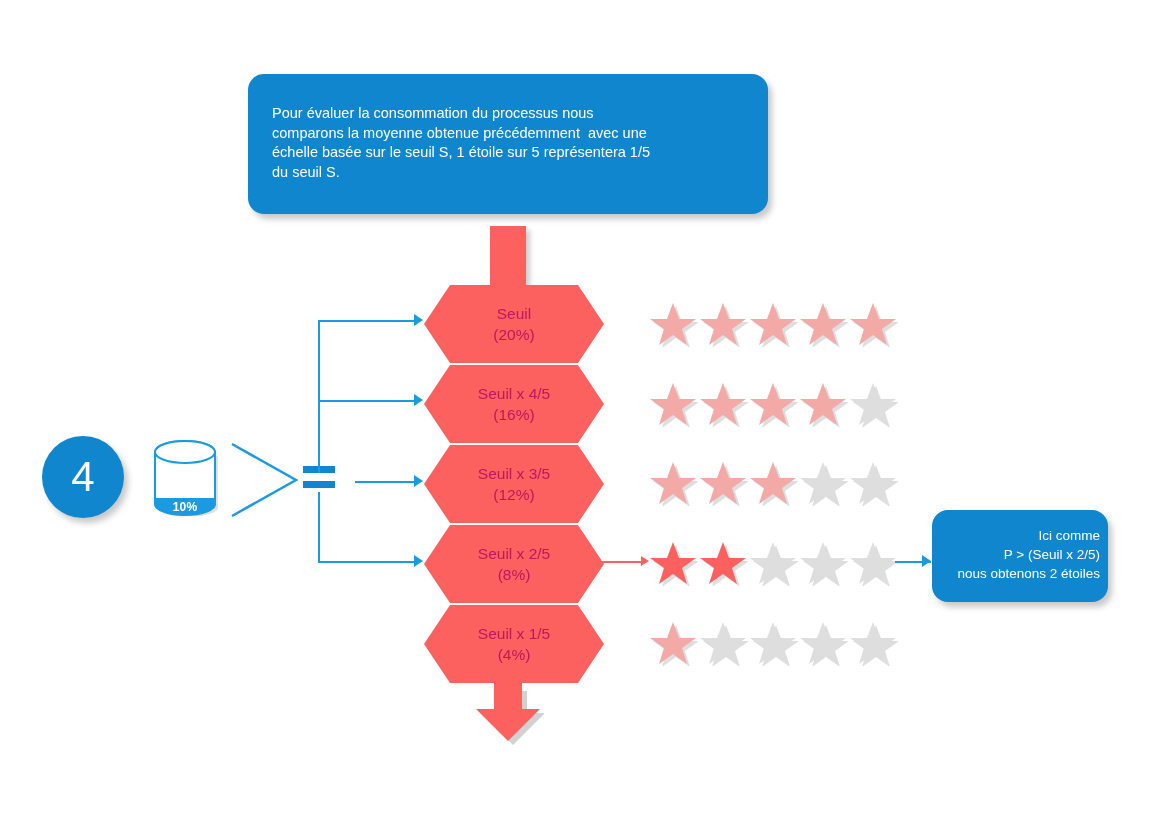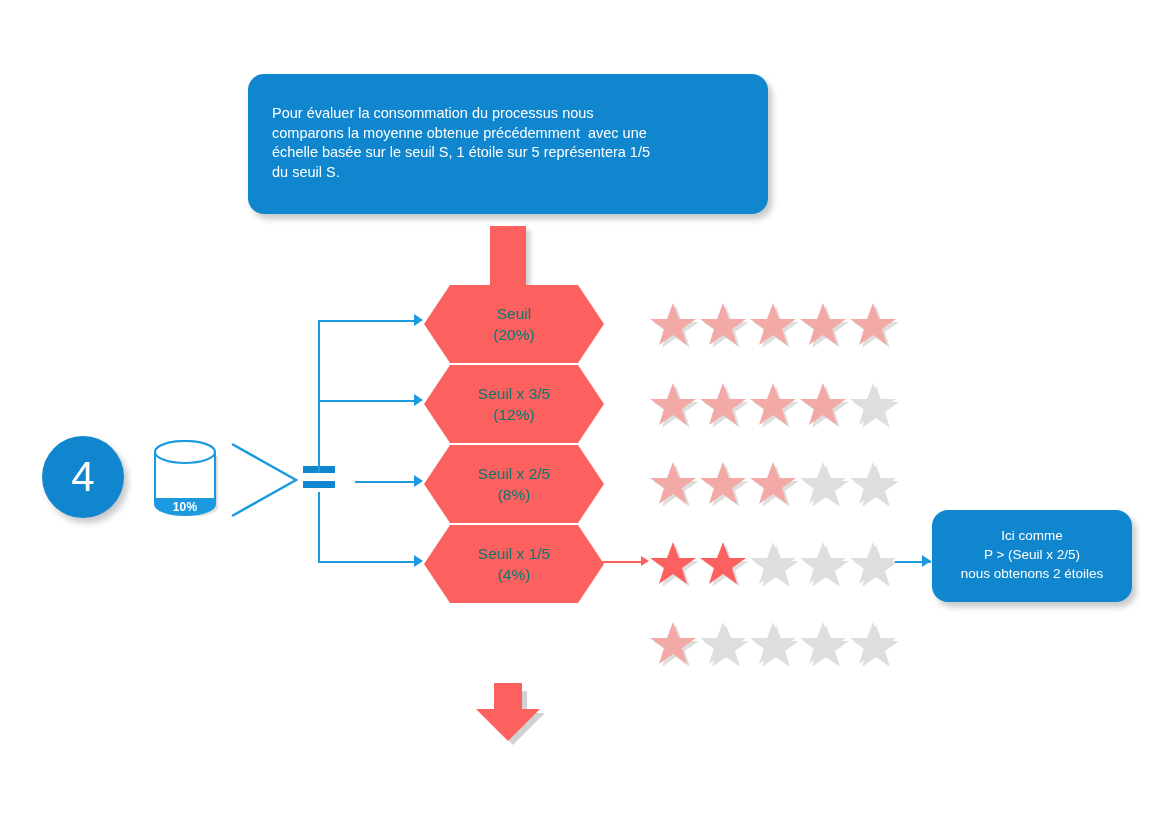--- a/index.html
+++ b/index.html
@@ -35,24 +35,24 @@
     padding: 30px 24px;
   }
   #top-callout .line {
     font-size: 14.5px;
     line-height: 19.5px;
     white-space: pre;
   }
   #right-callout {
     left: 932px;
     top: 510px;
-    width: 200px;
+    width: 176px;
     height: 92px;
-    padding: 16px 16px;
-    text-align: center;
+    padding: 16px 8px;
+    text-align: right;
   }
   #right-callout .line {
     font-size: 13.5px;
     line-height: 19px;
     white-space: pre;
   }
 
   
   #step-circle {
     position: absolute;
@@ -165,21 +165,21 @@
     clip-path: polygon(26px 0, 154px 0, 180px 50%, 154px 100%, 26px 100%, 0 50%);
     z-index: -1;
   }
   .hex-text {
     position: absolute;
     inset: 0;
     display: flex;
     flex-direction: column;
     align-items: center;
     justify-content: center;
-    color: #0f766e;
+    color: #be185d;
     font-size: 15.5px;
     line-height: 21px;
     text-align: center;
     pointer-events: none;
   }
 
   
   #hex-top-stub {
     position: absolute;
     left: 490px;
@@ -283,20 +283,28 @@
 
     <div class="hex-row">
       <div class="hex-shadow"></div>
       <div class="hex-shape"></div>
       <div class="hex-text">
         <span>Seuil</span>
         <span>(20%)</span>
       </div>
     </div>
 
+    <div class="hex-row">
+      <div class="hex-shadow"></div>
+      <div class="hex-shape"></div>
+      <div class="hex-text">
+        <span>Seuil x 4/5</span>
+        <span>(16%)</span>
+      </div>
+    </div>
 
     <div class="hex-row">
       <div class="hex-shadow"></div>
       <div class="hex-shape"></div>
       <div class="hex-text">
         <span>Seuil x 3/5</span>
         <span>(12%)</span>
       </div>
     </div>
 

